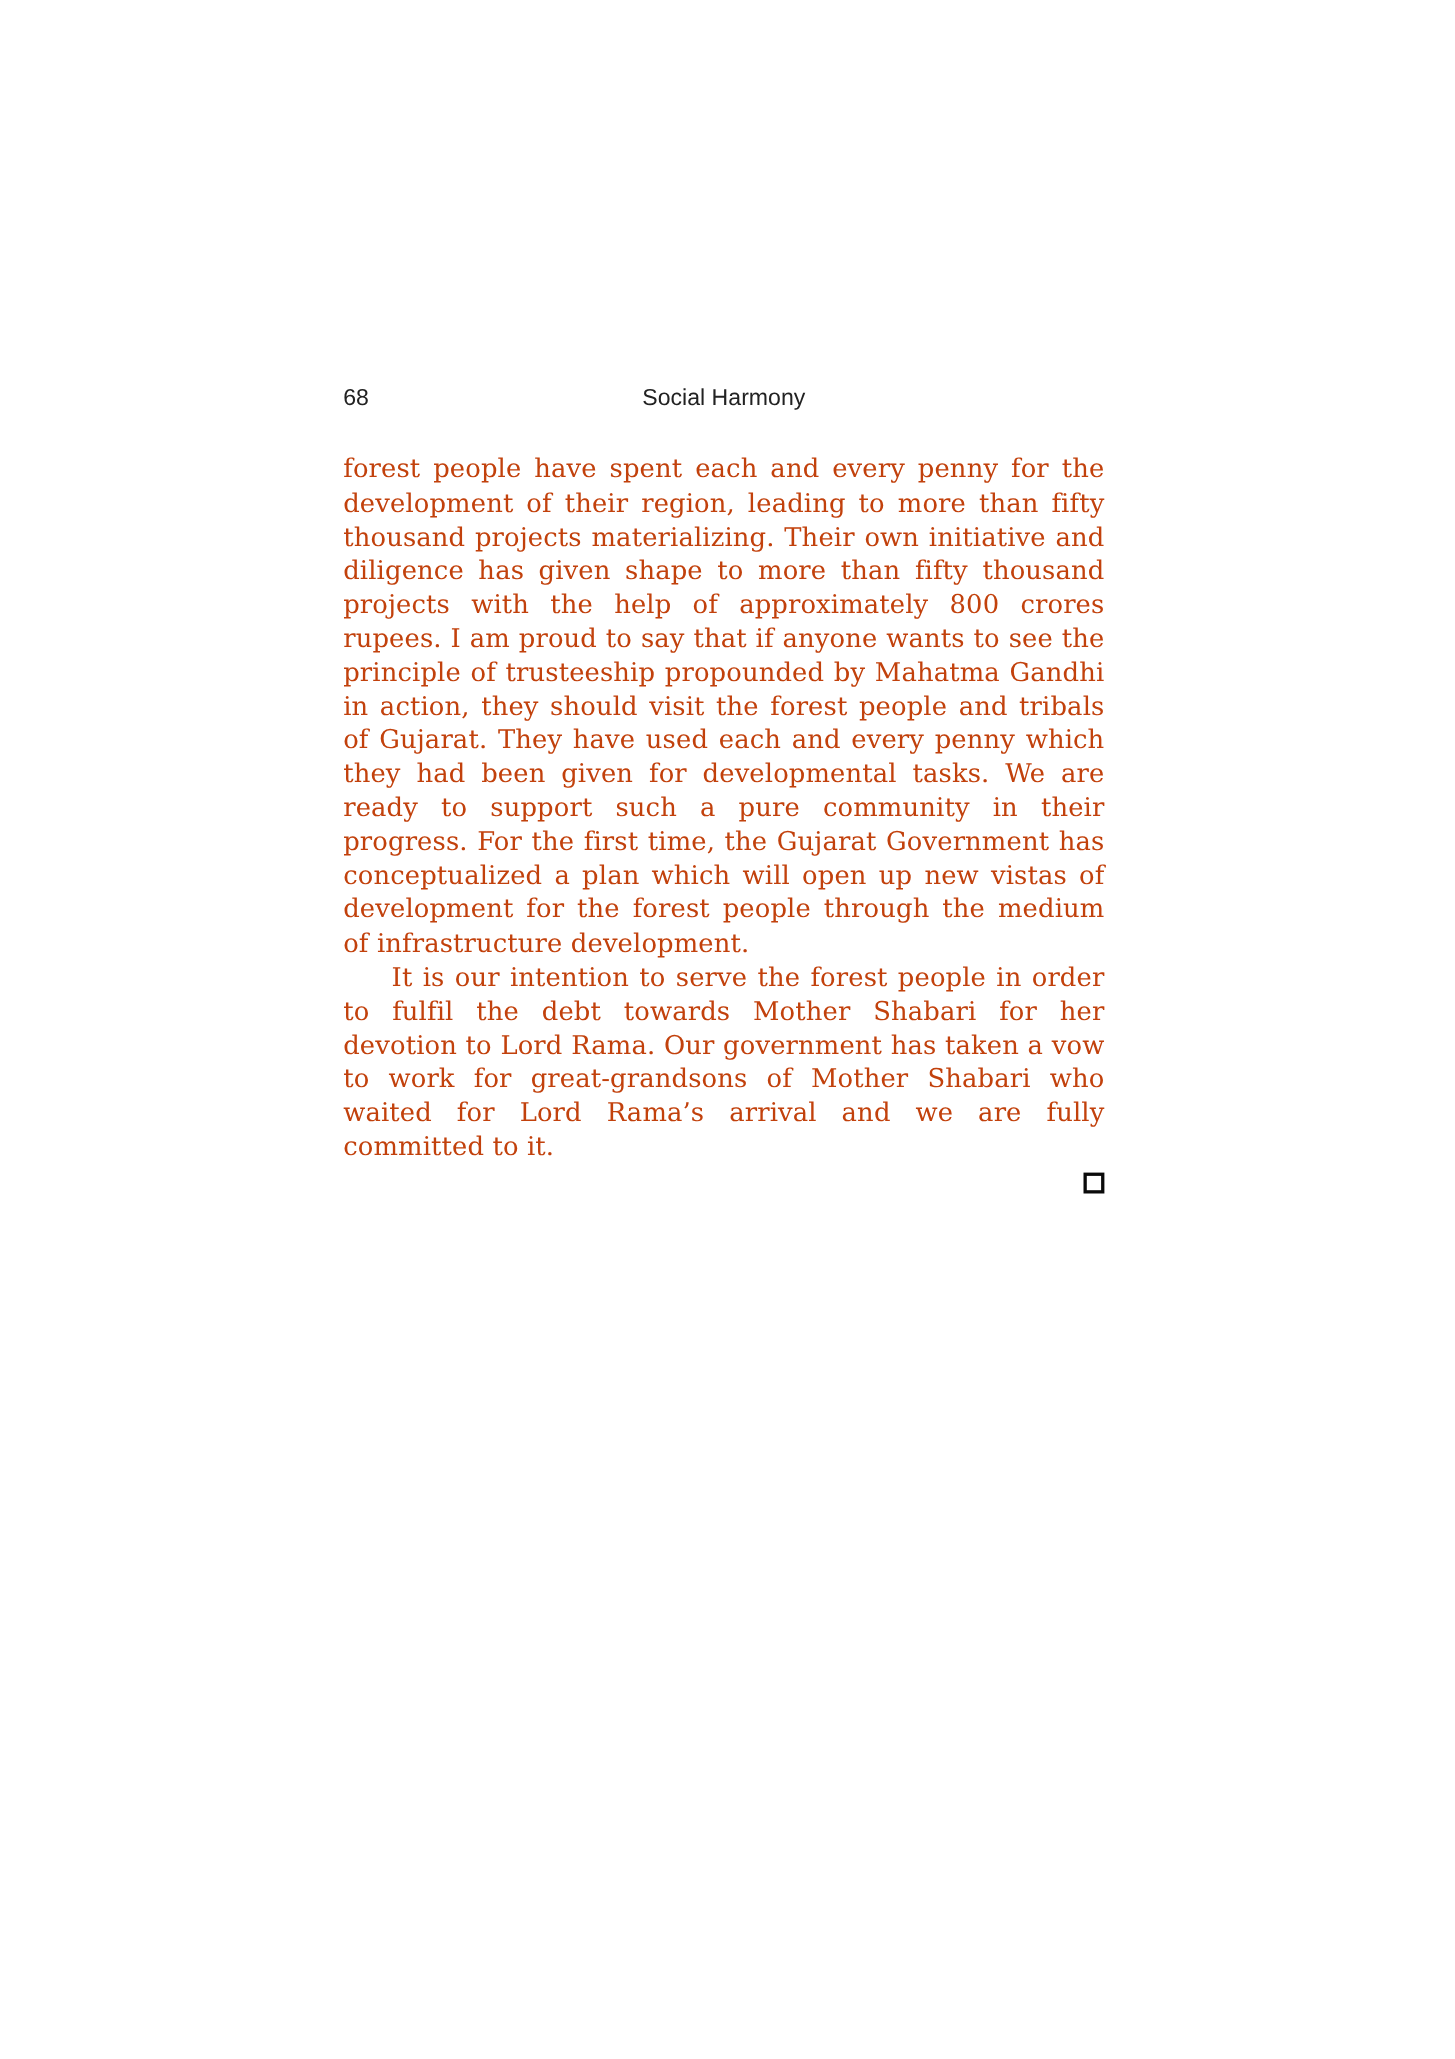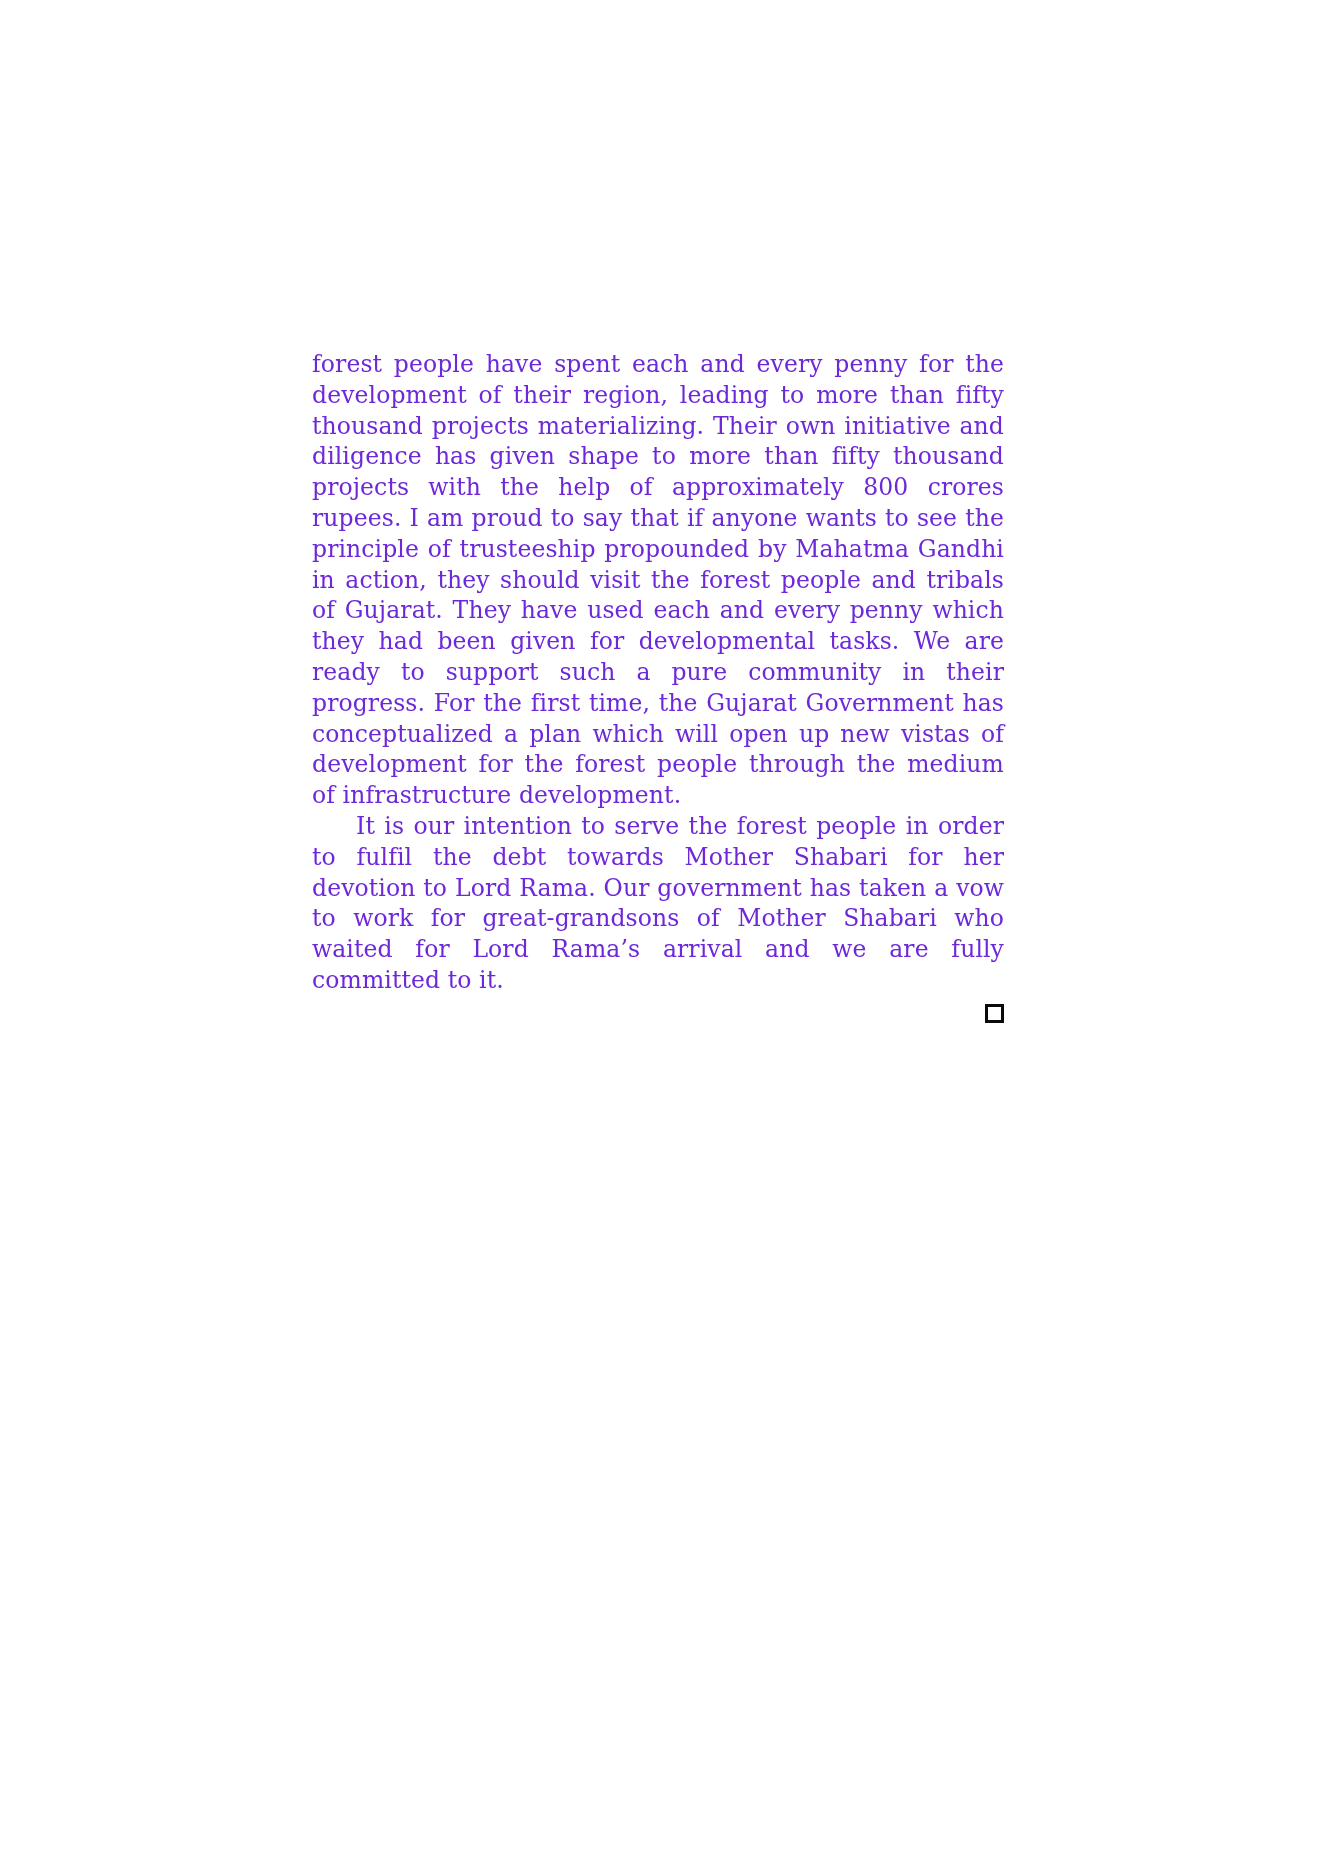--- a/index.html
+++ b/index.html
@@ -39,21 +39,21 @@
   .header-title {
     display: block;
     text-align: center;
   }
   .body-copy p {
     margin: 0;
     font-size: 23.5px;
     line-height: 30.8px;
     text-align: justify;
     letter-spacing: 0.1px;
-    color: #6d28d9;
+    color: #c2410c;
   }
   .body-copy p.indented {
     text-indent: 44px;
   }
   .end-mark-row {
     display: flex;
     justify-content: flex-end;
     align-items: center;
     height: 31px;
     margin-top: 2px;
@@ -64,20 +64,24 @@
     border: 3.5px solid #0a0a0a;
     background: #ffffff;
   }
 </style>
 </head>
 <body>
 
 <div class="page">
   <div class="text-block">
 
+    <div class="running-header">
+      <span class="page-number">68</span>
+      <span class="header-title">Social Harmony</span>
+    </div>
 
     <div class="body-copy">
       <p>forest people have spent each and every penny for the development of their region, leading to more than fifty thousand projects materializing. Their own initiative and diligence has given shape to more than fifty thousand projects with the help of approximately 800 crores rupees. I am proud to say that if anyone wants to see the principle of trusteeship propounded by Mahatma Gandhi in action, they should visit the forest people and tribals of Gujarat. They have used each and every penny which they had been given for developmental tasks. We are ready to support such a pure community in their progress. For the first time, the Gujarat Government has conceptualized a plan which will open up new vistas of development for the forest people through the medium of infrastructure development.</p>
       <p class="indented">It is our intention to serve the forest people in order to fulfil the debt towards Mother Shabari for her devotion to Lord Rama. Our government has taken a vow to work for great-grandsons of Mother Shabari who waited for Lord Rama’s arrival and we are fully committed to it.</p>
     </div>
 
     <div class="end-mark-row">
       <span class="end-square"></span>
     </div>
 

